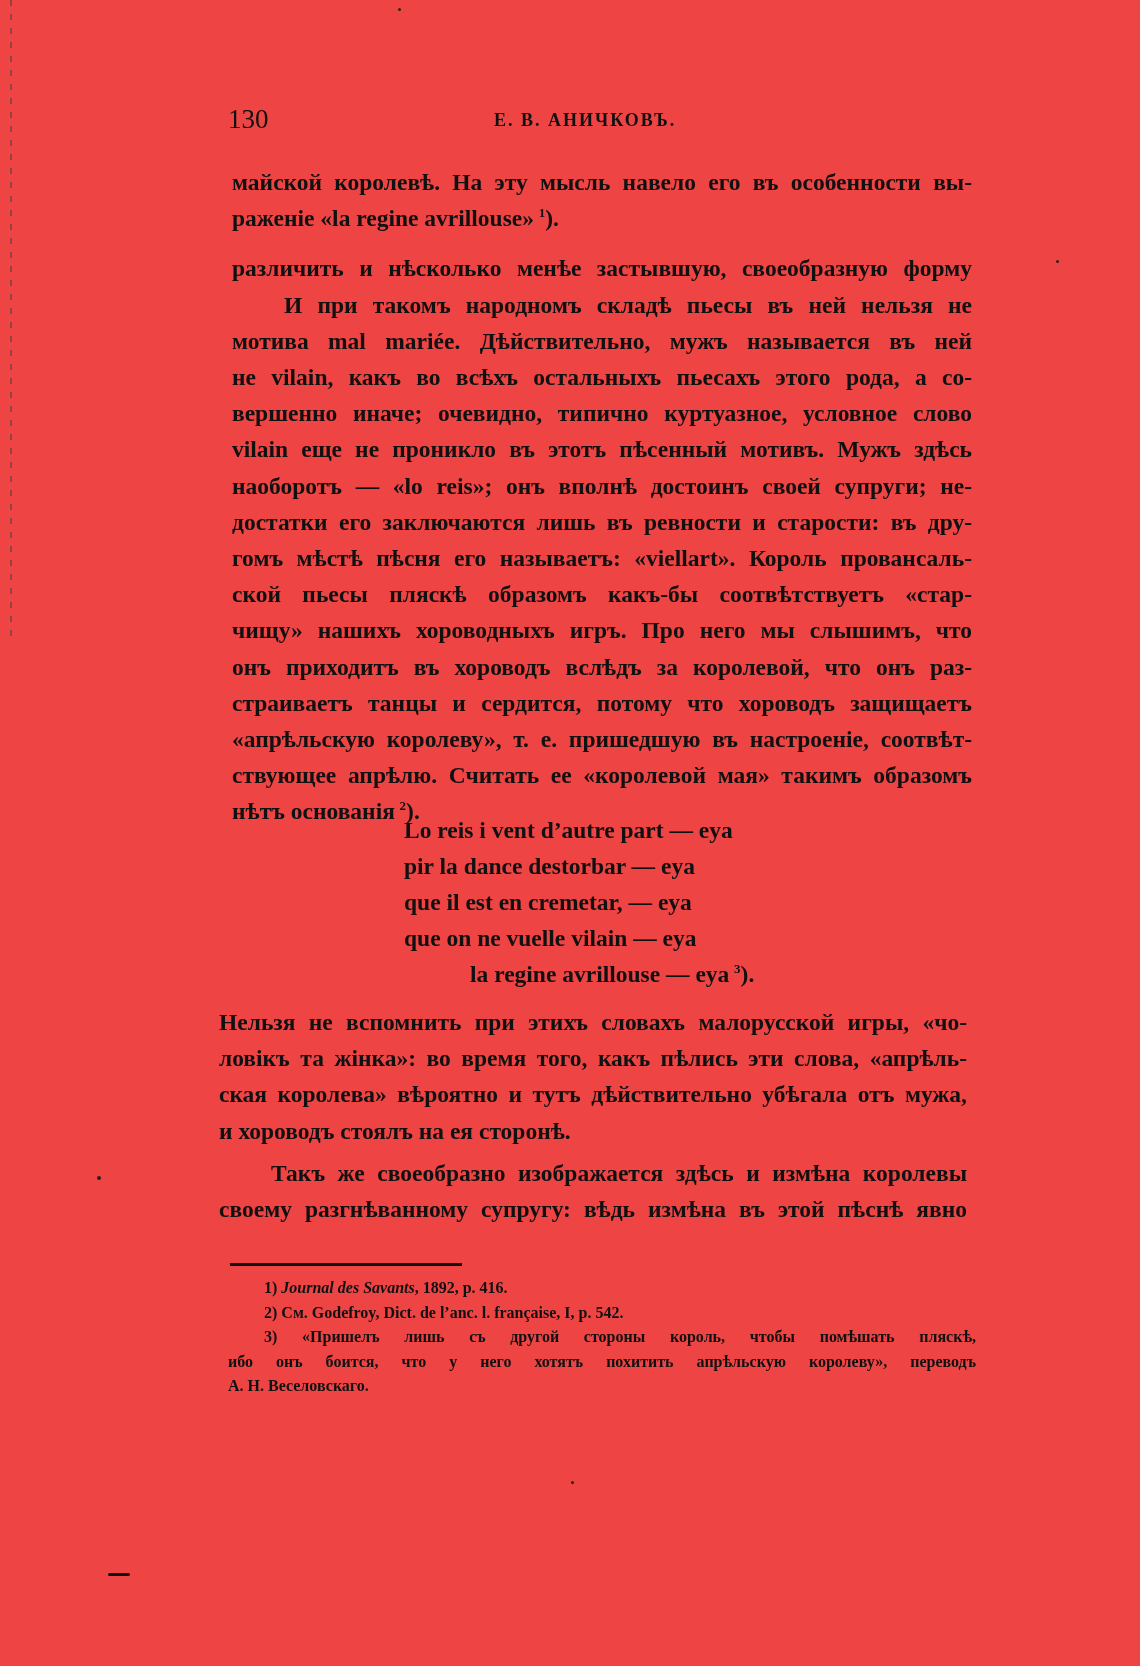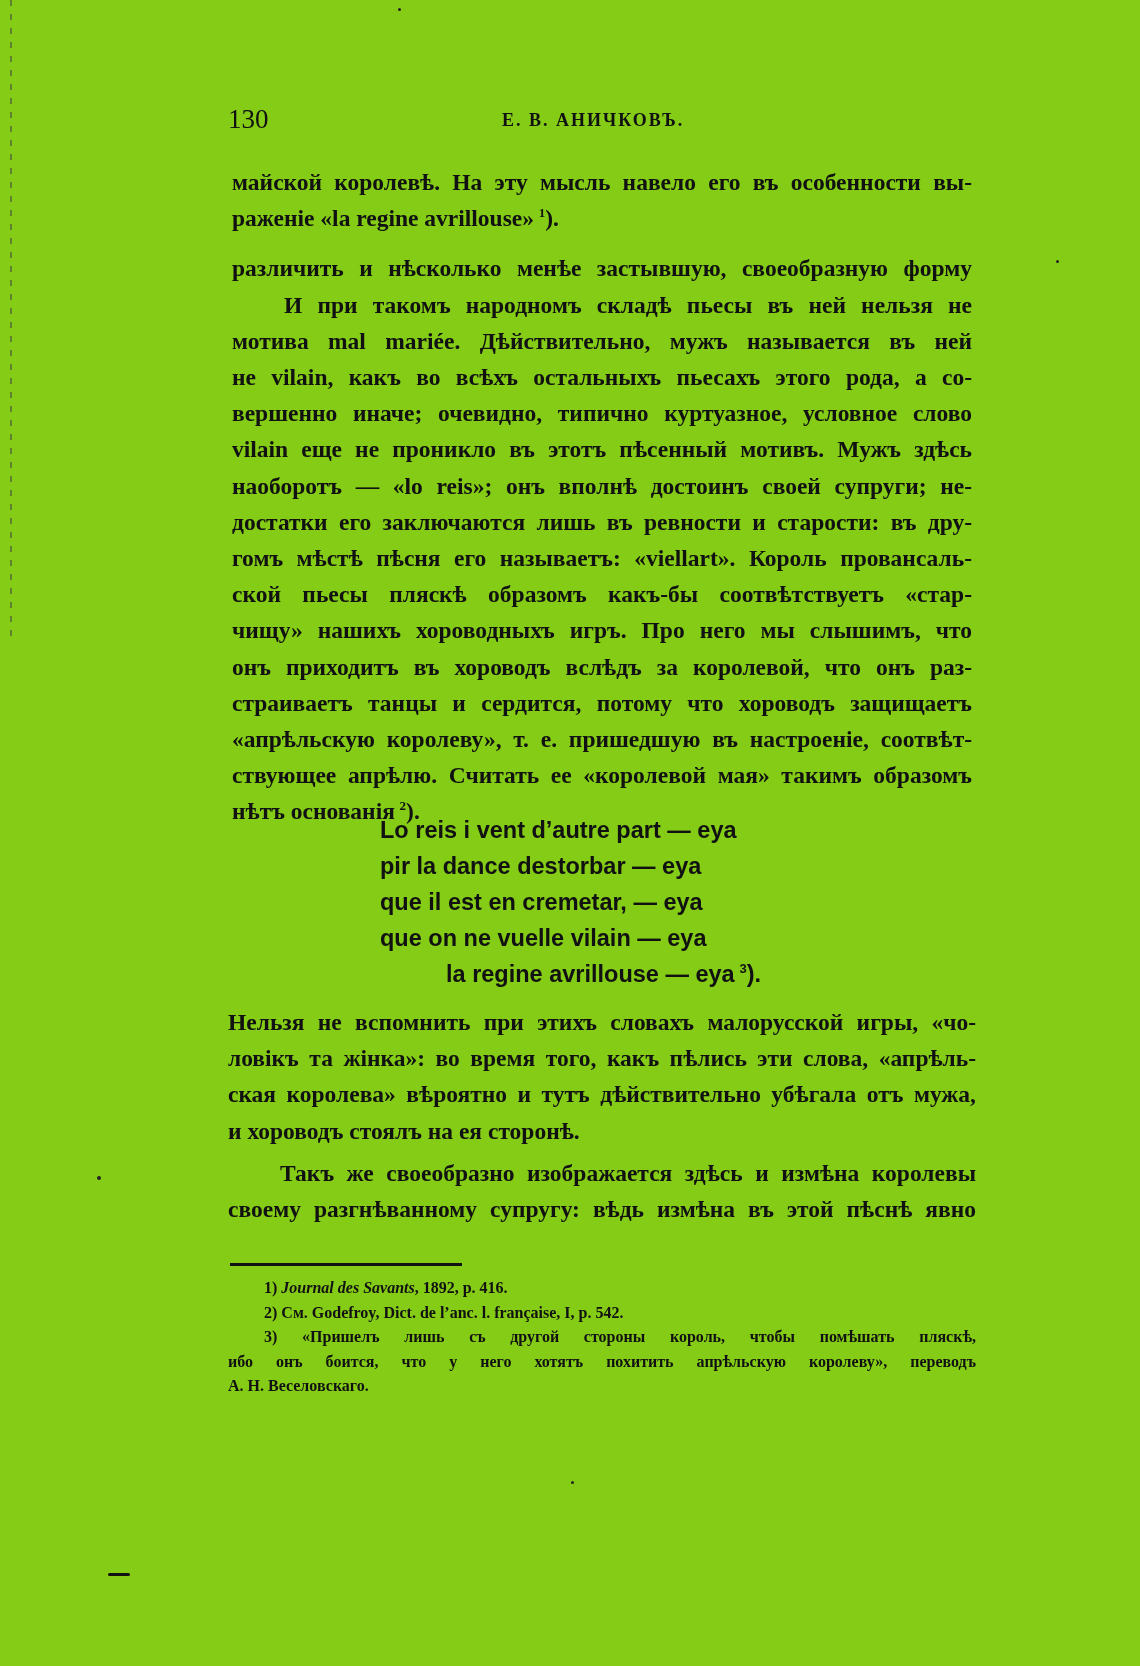--- a/index.html
+++ b/index.html
@@ -1,42 +1,42 @@
 <!DOCTYPE html>
 <html><head>
 <meta charset="utf-8">
 <style>
   html, body { margin: 0; padding: 0; background: #ffffff; }
   body { width: 1140px; height: 1666px; position: relative; overflow: hidden; color: #111; }
-  .page { position: absolute; left: 0; top: 0; width: 1140px; height: 1666px; background: #84cc16; }
+  .page { position: absolute; left: 0; top: 0; width: 1140px; height: 1666px; background: #ef4444; }
   .scan-edge { position: absolute; left: 10px; top: 0; width: 2px; height: 640px;
     background: repeating-linear-gradient(to bottom, #444 0 6px, transparent 6px 14px); opacity: .55; }
   .speck { position: absolute; background: #222; border-radius: 50%; }
   .dash-mark { position: absolute; left: 108px; top: 1573px; width: 22px; height: 3px; background: #111; border-radius: 2px; }
 
   .header { position: absolute; left: 228px; top: 104px; width: 740px; height: 40px; }
   .page-num { position: absolute; left: 0; top: 0; font-family: "Liberation Serif", serif; font-size: 27px; }
   .running-head { position: absolute; left: 266px; top: 6px; font-family: "Liberation Serif", serif;
-    font-weight: bold; font-size: 18px; letter-spacing: 2px; margin-left: 8px; }
+    font-weight: bold; font-size: 18px; letter-spacing: 2px; }
 
   .body { position: absolute; left: 228px; top: 160px; width: 748px;
     font-family: "Liberation Serif", serif; font-weight: bold; font-size: 23.5px; line-height: 36.2px;
     text-align: justify; }
   .body p { margin: 4px; }
   .line { display: block; text-align: justify; text-align-last: justify; white-space: nowrap; }
   .line.last { text-align-last: left; }
   .indent { padding-left: 52px; }
   .gap-s { height: 6px; }
 
-  .verse { position: absolute; left: 380px; top: 812px; font-family: Liberation Sans, sans-serif;
+  .verse { position: absolute; left: 404px; top: 812px; font-family: Liberation Serif, serif;
     font-weight: bold; font-size: 23.5px; line-height: 36px; }
   .verse .v { display: block; white-space: nowrap; }
   .verse .v.deep { padding-left: 66px; }
 
-  .body2 { position: absolute; left: 228px; top: 1004px; width: 748px;
+  .body2 { position: absolute; left: 219px; top: 1004px; width: 748px;
     font-family: "Liberation Serif", serif; font-weight: bold; font-size: 23.5px; line-height: 36.2px; }
 
   .fn-rule { position: absolute; left: 230px; top: 1263px; width: 232px; height: 3px; background: #111; }
   .footnotes { position: absolute; left: 228px; top: 1276px; width: 748px;
     font-family: "Liberation Serif", serif; font-weight: bold; font-size: 16px; line-height: 24.5px; }
   .fn { display: block; white-space: nowrap; }
   .fn.ind { padding-left: 36px; }
   .fn .it { font-style: italic; }
   sup { font-size: 13px; vertical-align: 9px; line-height: 0; }
 </style>

